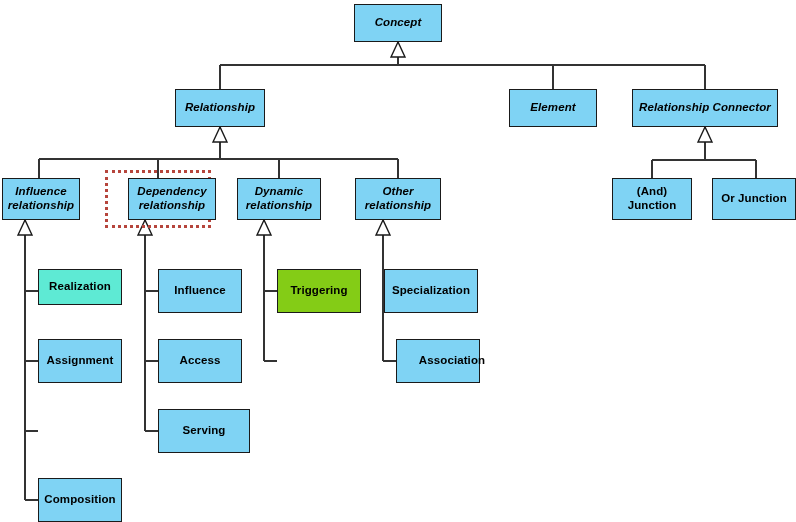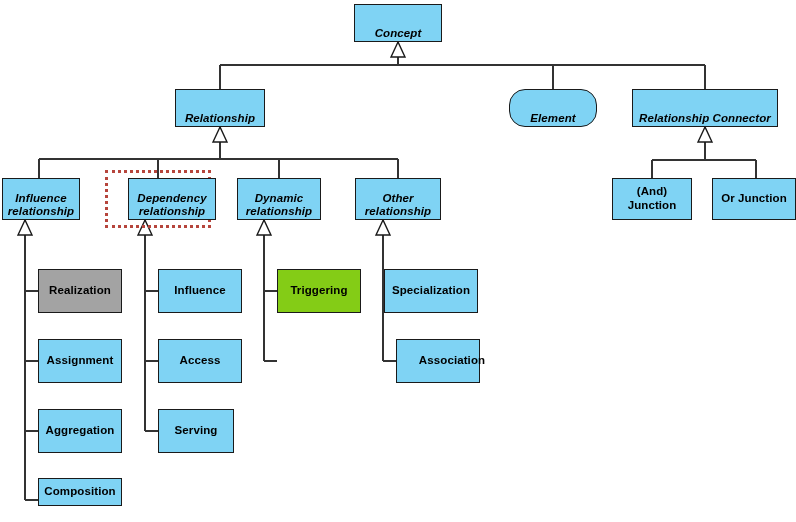--- a/index.html
+++ b/index.html
@@ -36,21 +36,20 @@
     text-align: center;
     color: #000000;
     font-size: 11.5px;
     font-weight: bold;
     line-height: 1.18;
     letter-spacing: 0.1px;
     z-index: 3;
   }
   .node.abstract {
     font-style: italic;
-    align-items: flex-end;
   }
   .node .label {
     display: block;
     padding: 0 4px;
     white-space: pre-line;
   }
   .selection {
     position: absolute;
     box-sizing: border-box;
     border: 3px dotted #b6453c;
@@ -116,21 +115,21 @@
   </svg>
 
   <div class="selection" style="left: 105px; top: 170px; width: 106px; height: 58px; border-color: rgb(182, 69, 60);"></div>
 
   <div class="node abstract" style="left: 354px; top: 4px; width: 88px; height: 38px; background: rgb(127, 211, 244); border-color: rgb(26, 26, 26);">
     <span class="label">Concept</span>
   </div>
   <div class="node abstract" style="left: 175px; top: 89px; width: 90px; height: 38px; background: rgb(127, 211, 244); border-color: rgb(26, 26, 26);">
     <span class="label">Relationship</span>
   </div>
-  <div class="node abstract" style="left: 509px; top: 89px; width: 88px; height: 38px; background: rgb(127, 211, 244); border-color: rgb(26, 26, 26); border-radius: 16px;">
+  <div class="node abstract" style="left: 509px; top: 89px; width: 88px; height: 38px; background: rgb(127, 211, 244); border-color: rgb(26, 26, 26);">
     <span class="label">Element</span>
   </div>
   <div class="node abstract" style="left: 632px; top: 89px; width: 146px; height: 38px; background: rgb(127, 211, 244); border-color: rgb(26, 26, 26);">
     <span class="label">Relationship Connector</span>
   </div>
   <div class="node abstract" style="left: 2px; top: 178px; width: 78px; height: 42px; background: rgb(127, 211, 244); border-color: rgb(26, 26, 26);">
     <span class="label">Influence
 relationship</span>
   </div>
   <div class="node abstract" style="left: 128px; top: 178px; width: 88px; height: 42px; background: rgb(127, 211, 244); border-color: rgb(26, 26, 26);">
@@ -145,39 +144,36 @@
     <span class="label">Other
 relationship</span>
   </div>
   <div class="node" style="left: 712px; top: 178px; width: 84px; height: 42px; background: rgb(127, 211, 244); border-color: rgb(26, 26, 26);">
     <span class="label">Or Junction</span>
   </div>
   <div class="node" style="left: 612px; top: 178px; width: 80px; height: 42px; background: rgb(127, 211, 244); border-color: rgb(26, 26, 26);">
     <span class="label">(And)
 Junction</span>
   </div>
-  <div class="node" style="left: 38px; top: 269px; width: 84px; height: 44px; background: #a3a3a3; border-color: rgb(26, 26, 26);">
+  <div class="node" style="left: 38px; top: 269px; width: 84px; height: 36px; background: #5eead4; border-color: rgb(26, 26, 26);">
     <span class="label">Realization</span>
   </div>
   <div class="node" style="left: 38px; top: 339px; width: 84px; height: 44px; background: rgb(127, 211, 244); border-color: rgb(26, 26, 26);">
     <span class="label">Assignment</span>
   </div>
-  <div class="node" style="left: 38px; top: 409px; width: 84px; height: 44px; background: rgb(127, 211, 244); border-color: rgb(26, 26, 26);">
-    <span class="label">Aggregation</span>
-  </div>
-  <div class="node" style="left: 38px; top: 478px; width: 84px; height: 28px; background: rgb(127, 211, 244); border-color: rgb(26, 26, 26);">
+  <div class="node" style="left: 38px; top: 478px; width: 84px; height: 44px; background: rgb(127, 211, 244); border-color: rgb(26, 26, 26);">
     <span class="label">Composition</span>
   </div>
   <div class="node" style="left: 158px; top: 269px; width: 84px; height: 44px; background: rgb(127, 211, 244); border-color: rgb(26, 26, 26);">
     <span class="label">Influence</span>
   </div>
   <div class="node" style="left: 158px; top: 339px; width: 84px; height: 44px; background: rgb(127, 211, 244); border-color: rgb(26, 26, 26);">
     <span class="label">Access</span>
   </div>
-  <div class="node" style="left: 158px; top: 409px; width: 76px; height: 44px; background: rgb(127, 211, 244); border-color: rgb(26, 26, 26);">
+  <div class="node" style="left: 158px; top: 409px; width: 92px; height: 44px; background: rgb(127, 211, 244); border-color: rgb(26, 26, 26);">
     <span class="label">Serving</span>
   </div>
   <div class="node" style="left: 277px; top: 269px; width: 84px; height: 44px; background: #84cc16; border-color: rgb(26, 26, 26);">
     <span class="label">Triggering</span>
   </div>
   <div class="node" style="left: 384px; top: 269px; width: 94px; height: 44px; background: rgb(127, 211, 244); border-color: rgb(26, 26, 26);">
     <span class="label">Specialization</span>
   </div>
   <div class="node" style="left: 396px; top: 339px; width: 84px; height: 44px; background: rgb(127, 211, 244); border-color: rgb(26, 26, 26); padding-left: 28px;">
     <span class="label">Association</span>

